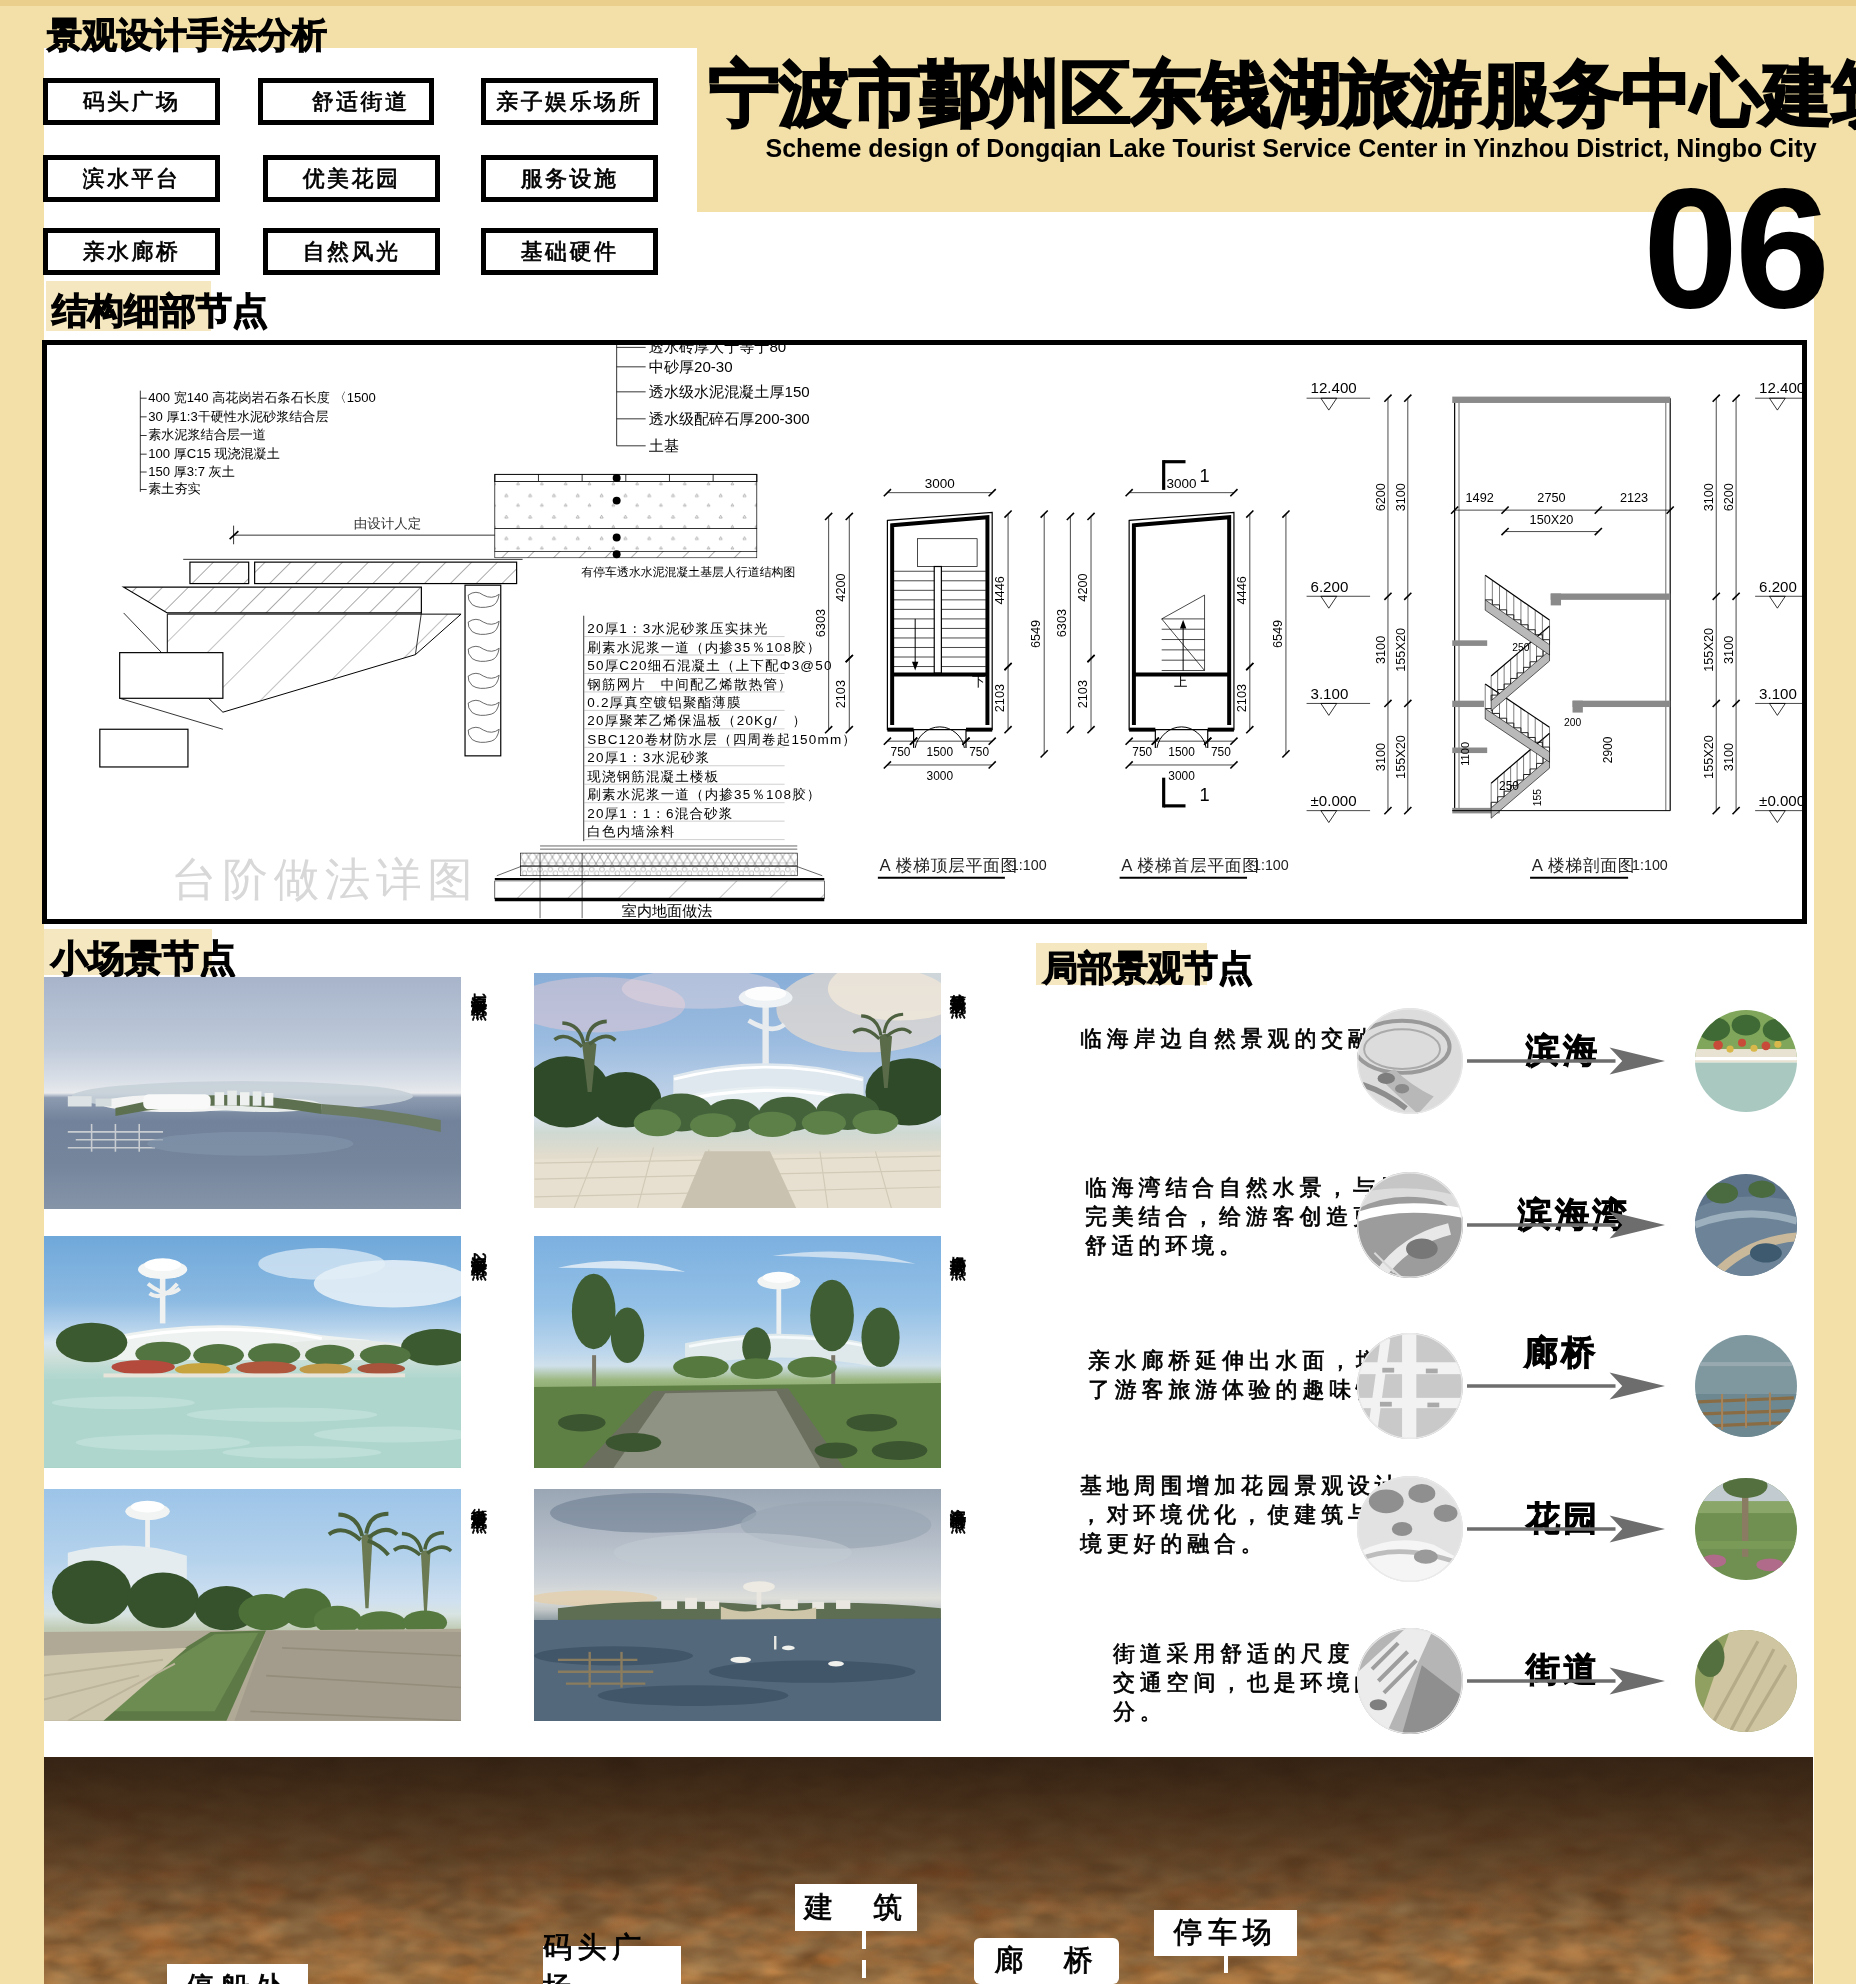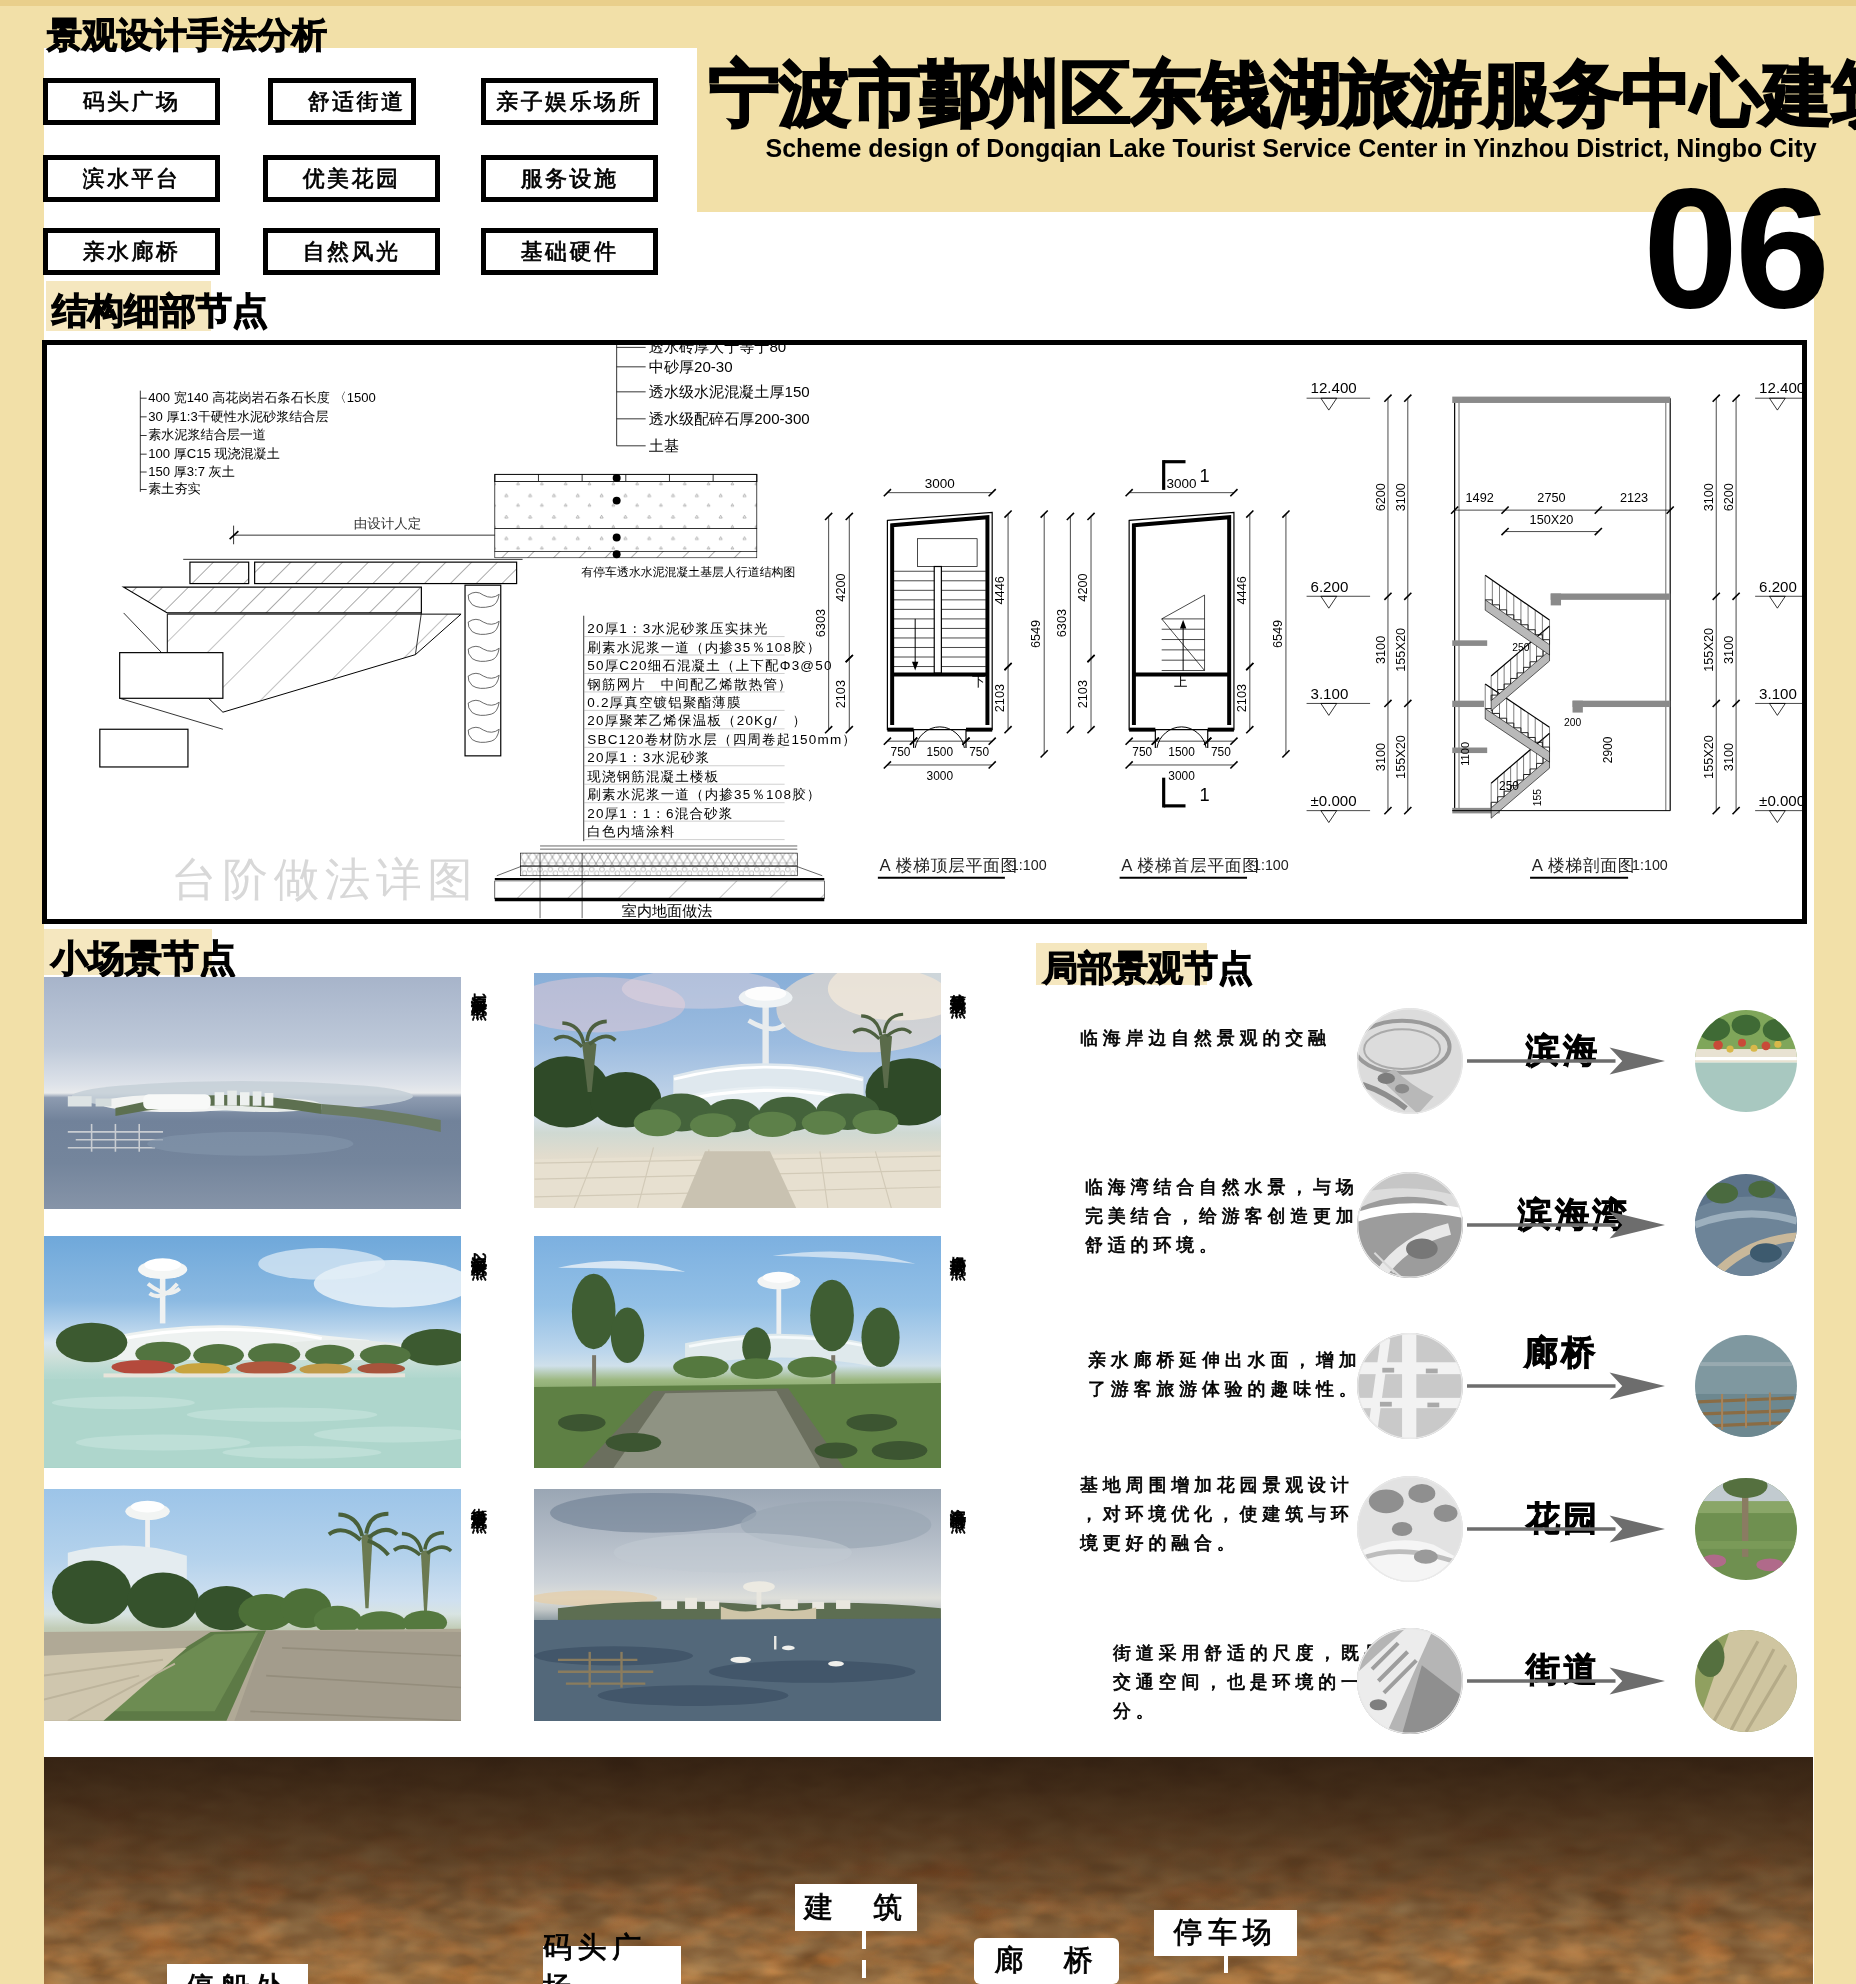--- a/index.html
+++ b/index.html
@@ -2,21 +2,21 @@
 <html style="font-size:6.4px"><head>
 <meta charset="utf-8">
 <style>
 html,body{margin:0;padding:0;}
 body{width:1857px;height:2626px;position:relative;background:#f2e0a8;font-family:"Liberation Sans",sans-serif;overflow:hidden;}
 .abs{position:absolute;}
 .box9{position:absolute;border:5.6px solid #000;background:#fff;display:flex;align-items:center;justify-content:center;box-sizing:border-box;}
 .box9 span{font-size:22px;letter-spacing:2.4px;-webkit-text-stroke:0.7px #000;}
 .hd{position:absolute;font-weight:bold;color:#000;-webkit-text-stroke:1.2px #000;white-space:nowrap;}
 .vcap{position:absolute;writing-mode:vertical-rl;font-size:16px;letter-spacing:1.6px;-webkit-text-stroke:0.6px #000;color:#000;}
-.para{position:absolute;font-size:18px;line-height:29px;letter-spacing:4.8px;color:#000;padding-left:18px;-webkit-text-stroke:0.7px #000;}
+.para{position:absolute;font-size:22px;line-height:29px;letter-spacing:4.8px;color:#000;padding-left:18px;-webkit-text-stroke:0.7px #000;}
 .alab{position:absolute;font-size:34px;font-weight:bold;letter-spacing:3.2px;color:#000;-webkit-text-stroke:1px #000;white-space:nowrap;}
 .wlab{position:absolute;background:#fff;display:flex;align-items:center;justify-content:center;color:#000;}
 .wlab span{font-size:29px;letter-spacing:5.6px;-webkit-text-stroke:0.8px #000;}
 .dashv{position:absolute;width:3.6px;background-image:repeating-linear-gradient(to bottom,#fff 0 17.5px,rgba(0,0,0,0) 17.5px 29px);}
 .ph{position:absolute;overflow:hidden;}
 </style>
 </head>
 <body>
 
 <div class="abs" style="left:0;top:0;width:1857px;height:2626px;background:#f2e0a8;"></div>
@@ -28,21 +28,21 @@
 <div class="abs" style="left:697px;top:0;width:1160px;height:212px;background:#f2e0a8;"></div>
 
 <div class="abs" style="left:0;top:0;width:1857px;height:5.6px;background:#e9cf8b;"></div>
 
 <div class="hd" style="left:47px;top:12.3px;font-size:35px;">景观设计手法分析</div>
 
 <div class="box9" style="left:43px;top:78px;width:177px;height:47px;">
     <span>码头广场</span>
   </div>
 
-<div class="box9" style="left:268px;top:78px;width:148px;height:47px;padding-left:29px;">
+<div class="box9" style="left:258px;top:78px;width:176px;height:47px;padding-left:29px;">
     <span>舒适街道</span>
   </div>
 
 <div class="box9" style="left:481px;top:78px;width:177px;height:47px;">
     <span>亲子娱乐场所</span>
   </div>
 
 <div class="box9" style="left:43px;top:155px;width:177px;height:47px;">
     <span>滨水平台</span>
   </div>

